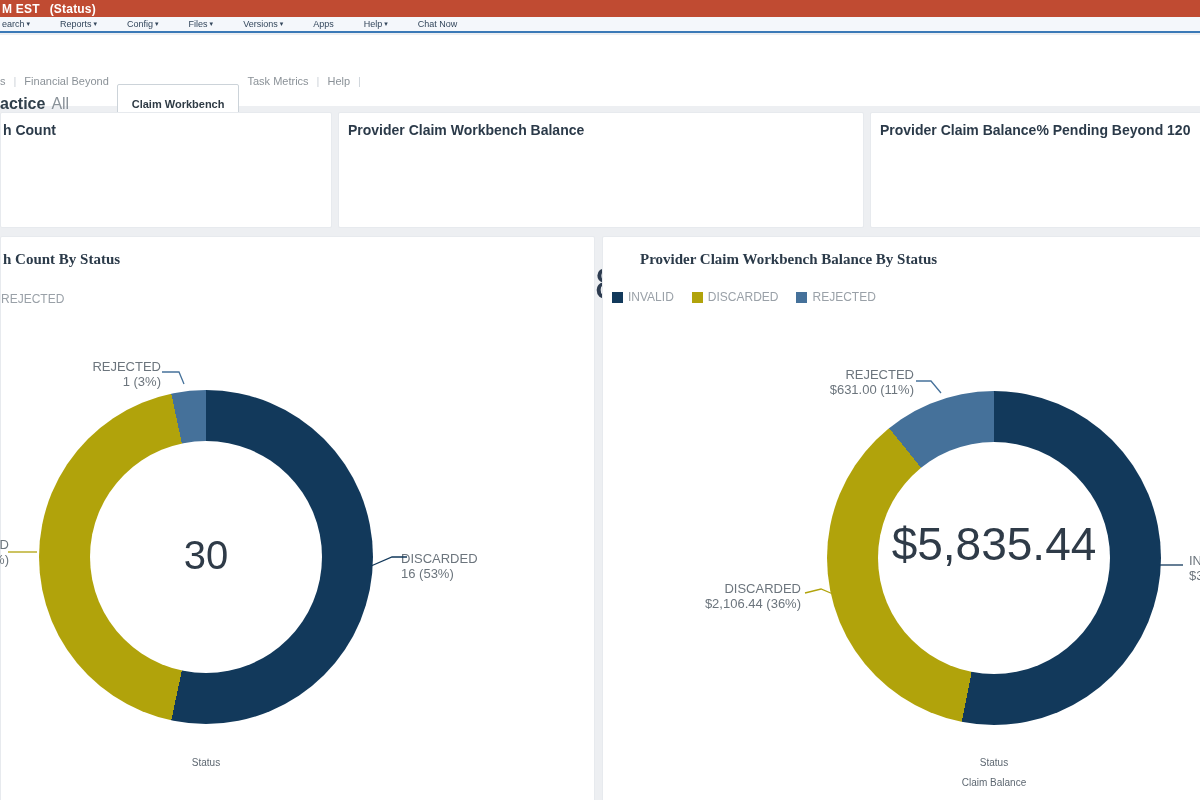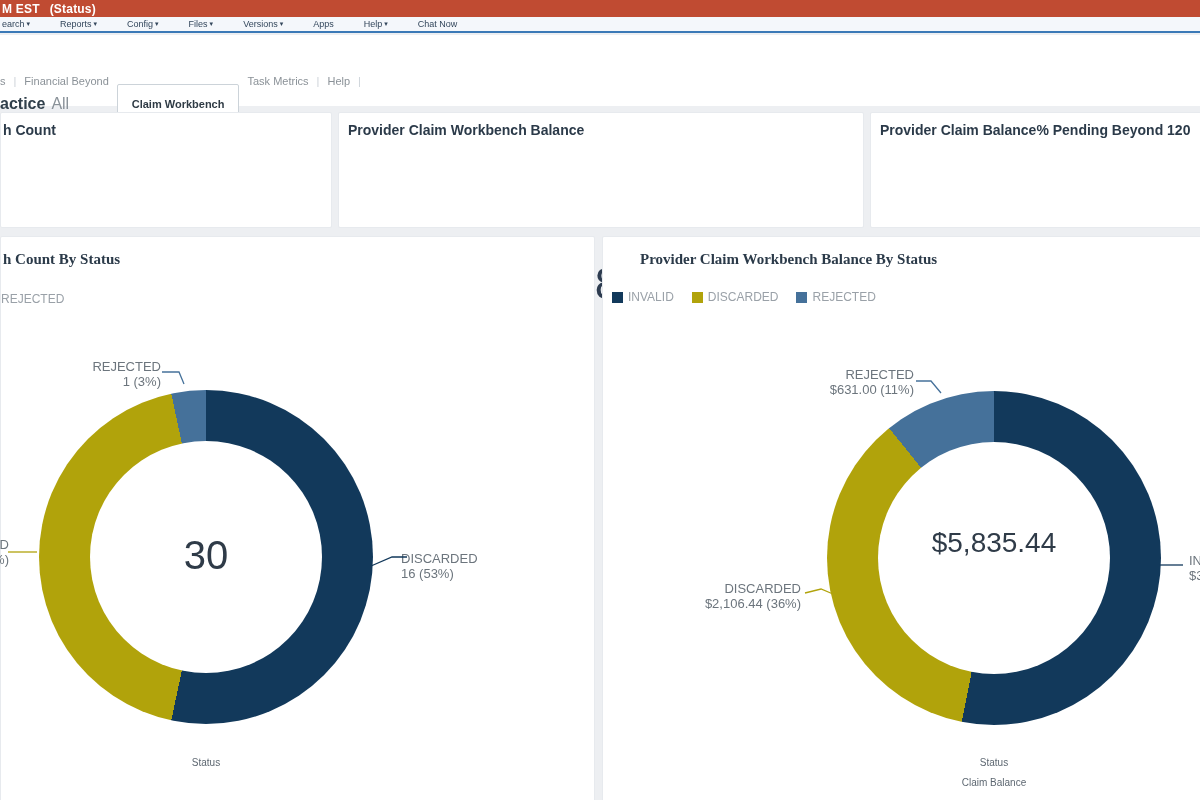--- a/index.html
+++ b/index.html
@@ -202,21 +202,21 @@
       <span>DISCARDED</span>
     </span>
     <span class="li">
       <span class="swatch" style="background: rgb(69, 113, 154);"></span>
       <span>REJECTED</span>
     </span>
   </div>
   <div class="donut" style="left: 224px; top: 154px; background: conic-gradient(rgb(18, 57, 91) 0%, rgb(18, 57, 91) 53.0894%, rgb(177, 163, 11) 53.0894%, rgb(177, 163, 11) 89.1868%, rgb(69, 113, 154) 89.1868%, rgb(69, 113, 154) 100%);">
     <div class="donut-hole"></div>
   </div>
-  <div class="donut-center" style="left:241px; top:290px; font-size:28px;">$5,835.44</div>
+  <div class="donut-center" style="left:241px; top:280px; font-size:46px;">$5,835.44</div>
 
   <div class="callout right" style="left:188px; top:130px; width:123px;">
     <div>REJECTED</div>
     <div>$631.00 (11%)</div>
   </div>
   <div class="callout right" style="left:75px; top:344px; width:123px;">
     <div>DISCARDED</div>
     <div>$2,106.44 (36%)</div>
   </div>
   <div class="callout" style="left:586px; top:316px;">

